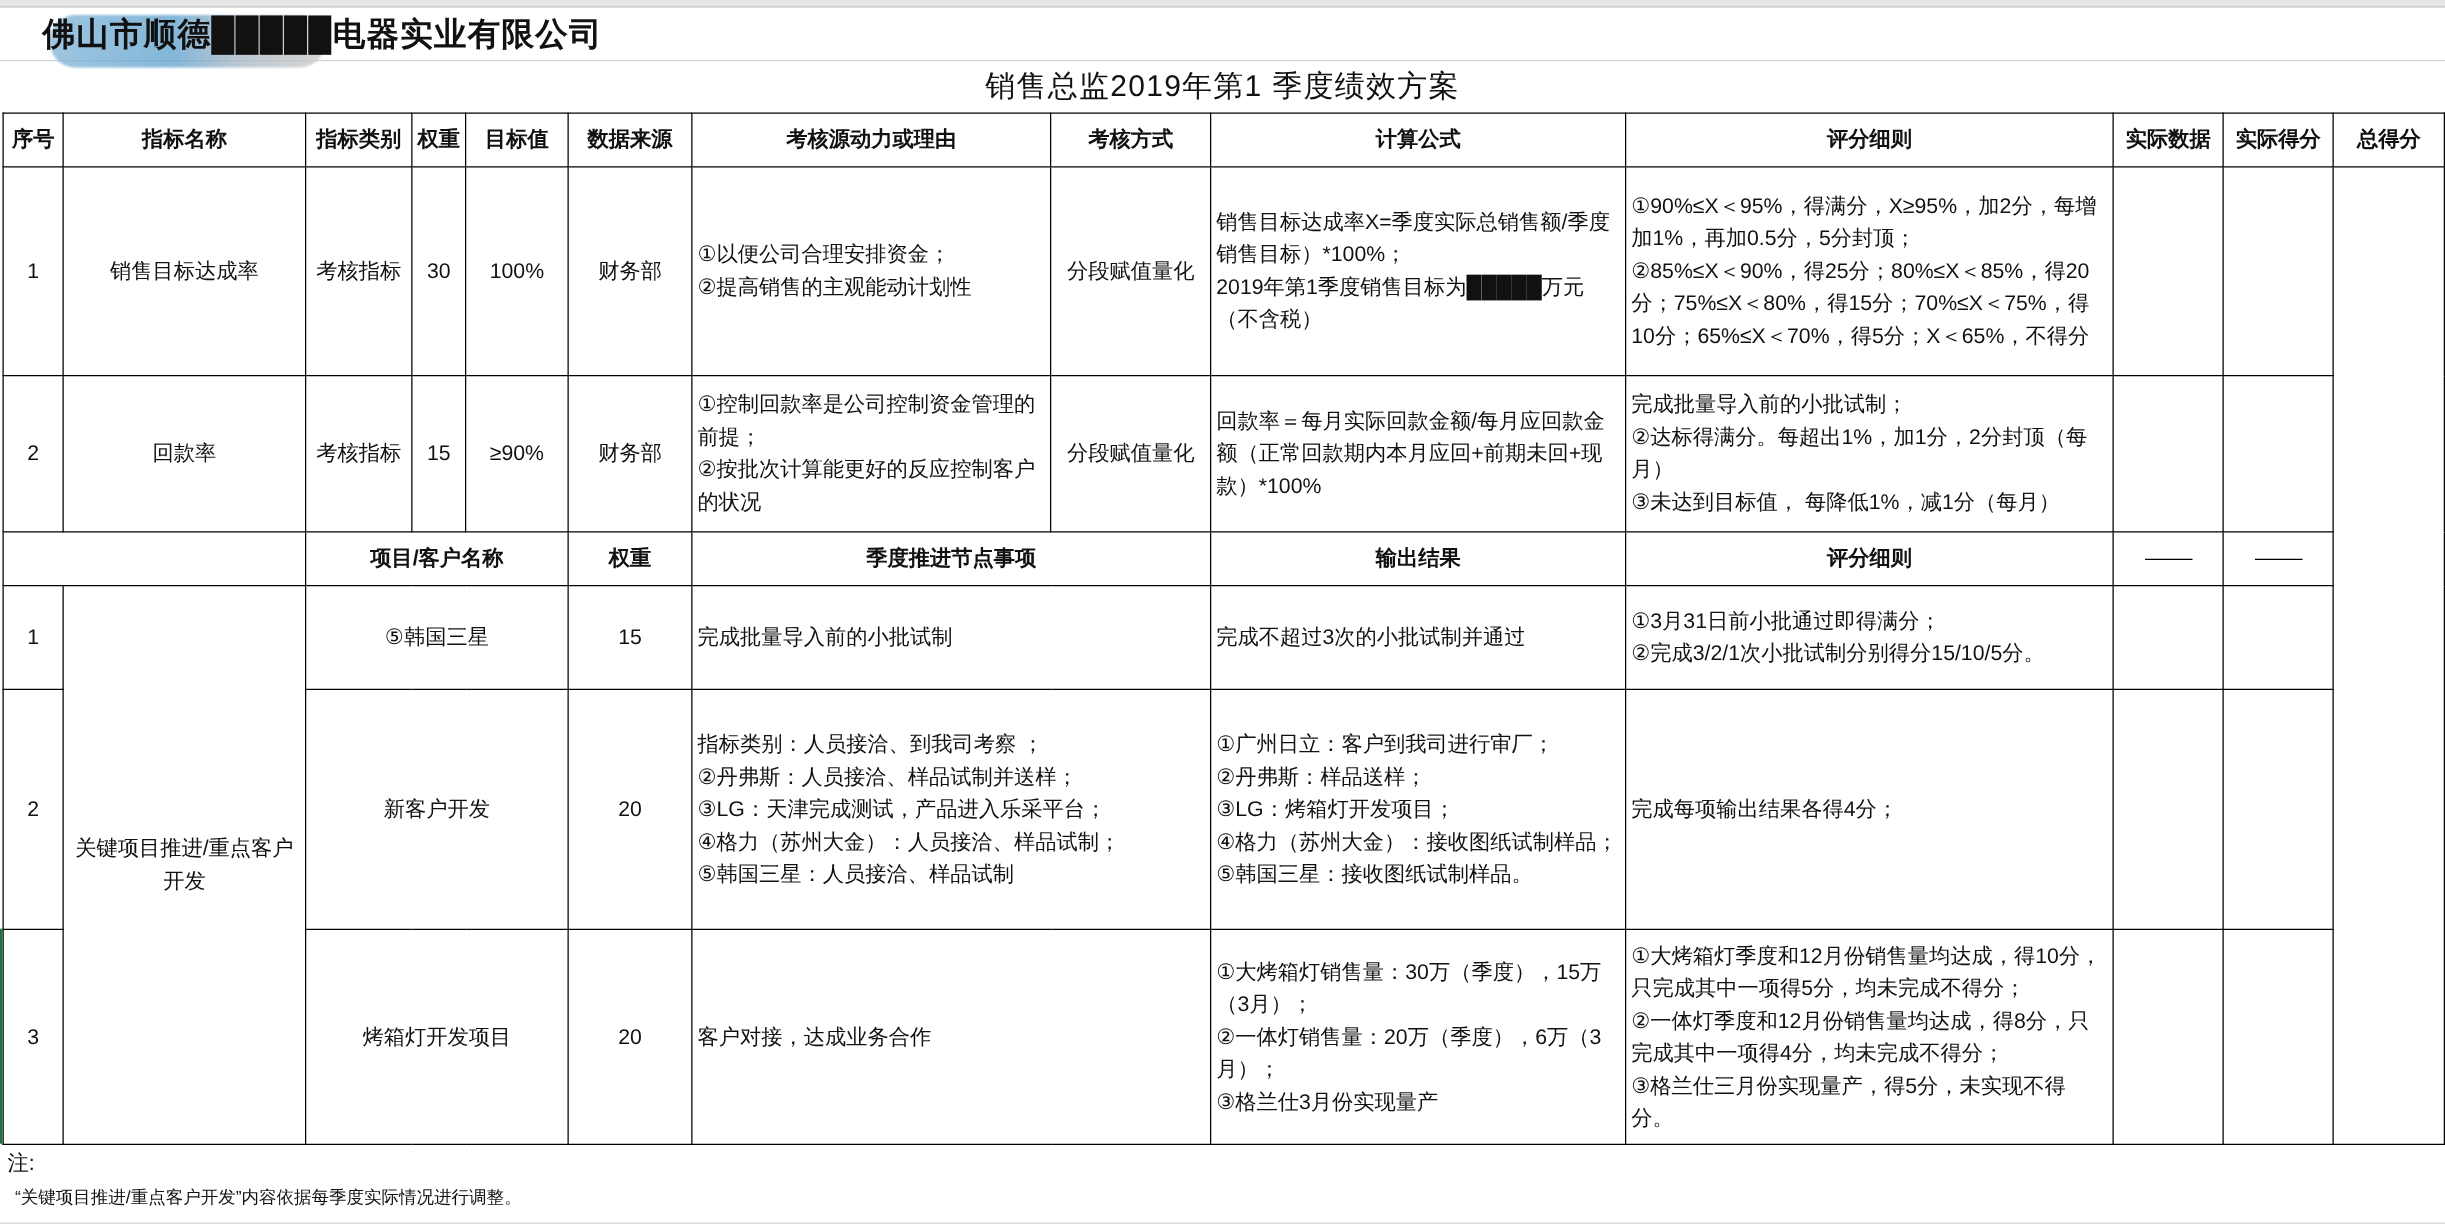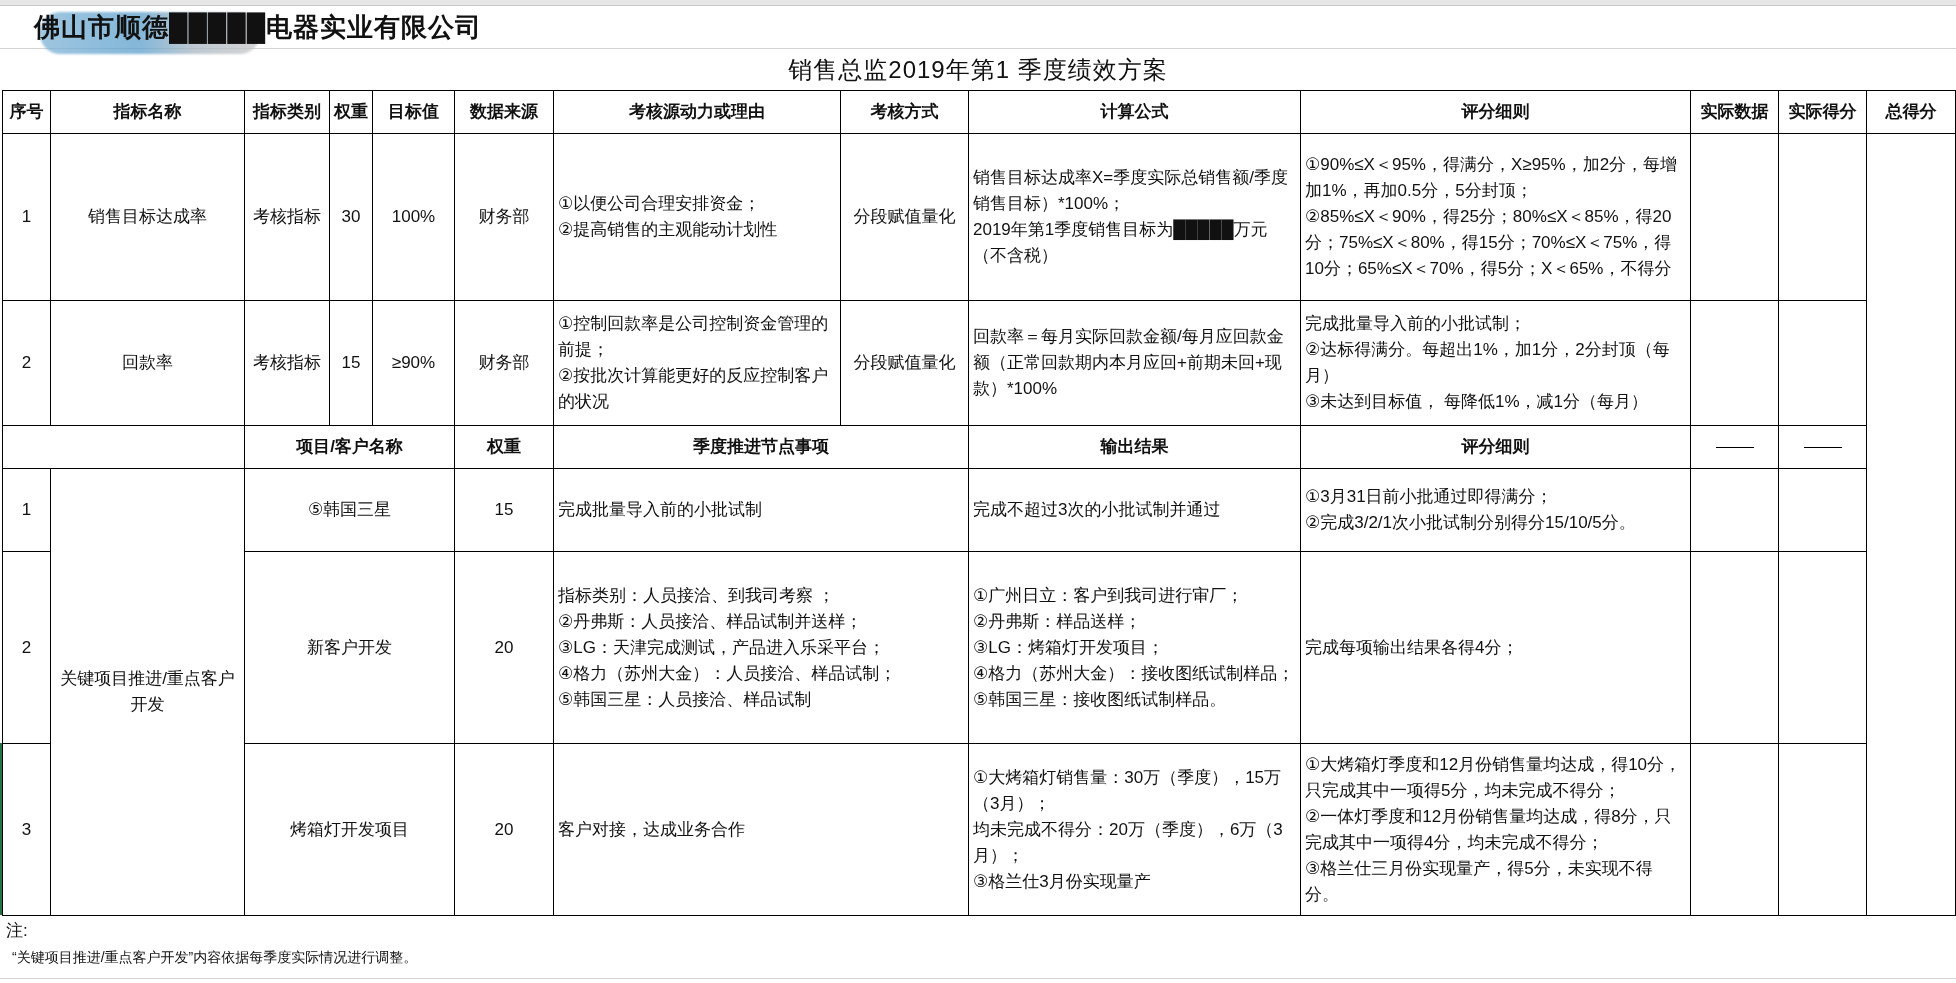--- a/index.html
+++ b/index.html
@@ -172,21 +172,21 @@
 
   <tr style="height:172px">
     <td class="c">3</td>
     <td colspan="3" class="c">烤箱灯开发项目</td>
     <td class="c">20</td>
     <td colspan="2" class="l">
       <span class="line">客户对接，达成业务合作</span>
     </td>
     <td class="l">
       <span class="line">①大烤箱灯销售量：30万（季度），15万（3月）；</span>
-      <span class="line">均未完成不得分：20万（季度），6万（3月）；</span>
+      <span class="line">②一体灯销售量：20万（季度），6万（3月）；</span>
       <span class="line">③格兰仕3月份实现量产</span>
     </td>
     <td class="l">
       <span class="line">①大烤箱灯季度和12月份销售量均达成，得10分，只完成其中一项得5分，均未完成不得分；</span>
       <span class="line">②一体灯季度和12月份销售量均达成，得8分，只完成其中一项得4分，均未完成不得分；</span>
       <span class="line">③格兰仕三月份实现量产，得5分，未实现不得分。</span>
     </td>
     <td></td>
     <td></td>
   </tr>

